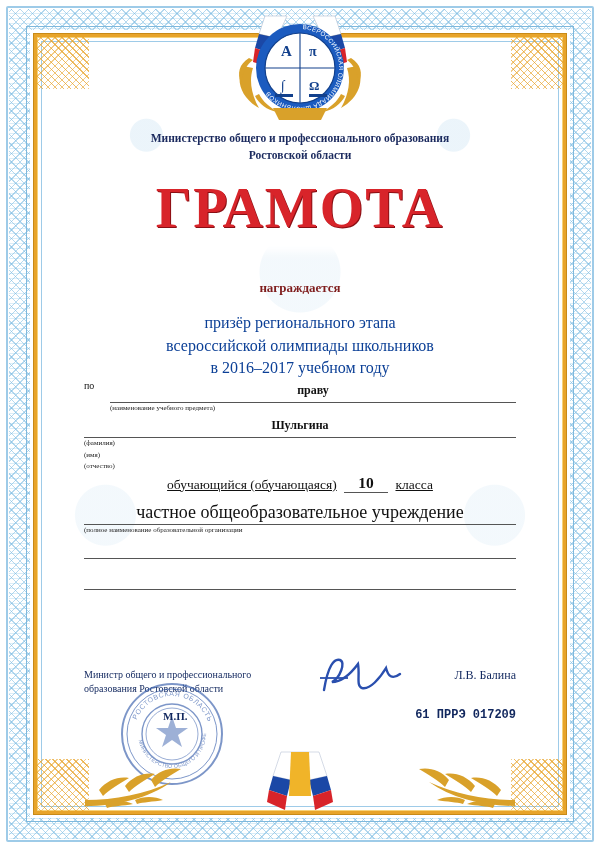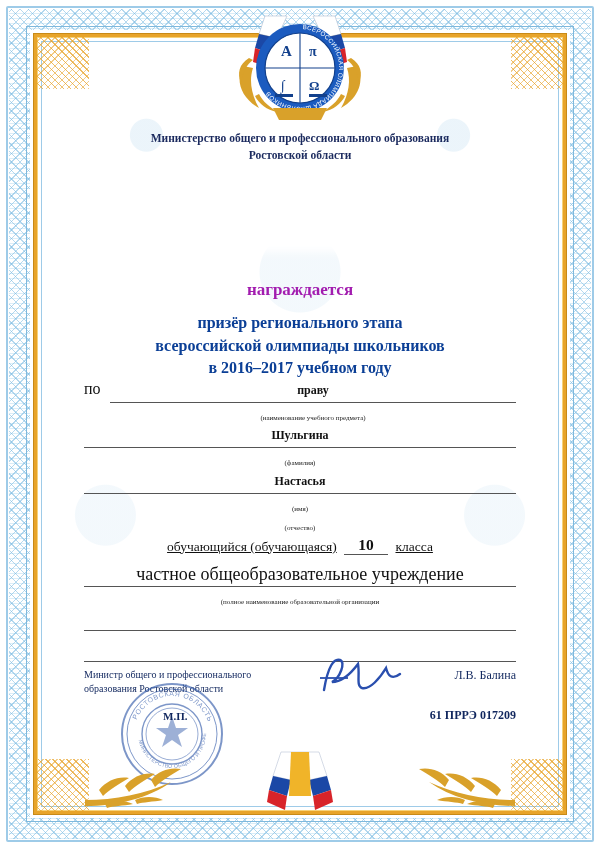--- a/index.html
+++ b/index.html
@@ -132,72 +132,71 @@
     text-shadow: 1px 1px 0 #8a0f14;
   }
 
   
   .award-line {
     position: absolute;
     top: 280px;
     left: 0; right: 0;
     text-align: center;
     font-weight: bold;
-    font-size: 17px;
-    color: #a21caf;
+    font-size: 13px;
+    color: #7f1d1d;
   }
   .award-sub {
     position: absolute;
     top: 312px;
     left: 0; right: 0;
     text-align: center;
-    font-weight: bold;
+    font-weight: normal;
     font-size: 16px;
     color: #0b3f96;
     line-height: 1.42;
   }
 
   
   .form {
     position: absolute;
     left: 84px;
     right: 84px;
     top: 380px;
   }
   .row {
     position: relative;
     margin-bottom: 2px;
   }
   .row-prefix {
     position: absolute;
     left: 0;
     top: 0;
-    font-size: 16px;
+    font-size: 10px;
     color: #111111;
   }
   .fill {
     position: relative;
     border-bottom: 1px solid #555555;
     height: 22px;
     text-align: center;
   }
   .fill .value {
     font-size: 12px;
     font-weight: bold;
     color: #111111;
     line-height: 21px;
     display: inline-block;
   }
   .fill.indent { margin-left: 26px; }
   .caption {
-    text-align: center;
     font-size: 7px;
     color: #222222;
     line-height: 1.2;
-    margin-top: 11px;
+    margin-top: 1px;
     margin-bottom: 3px;
   }
   .caption.indent { margin-left: 26px; }
 
   .row-inline {
     position: relative;
     height: 24px;
     text-align: center;
     font-size: 13.5px;
     color: #111111;
@@ -248,20 +247,21 @@
     margin-left: 36px;
   }
   .doc-number {
     position: absolute;
     right: 84px;
     top: 708px;
     font-size: 12px;
     font-weight: bold;
     color: #11275e;
     text-align: right;
+    font-family: Liberation Mono, monospace;
   }
   .signature {
     position: absolute;
     left: 318px;
     top: 652px;
     width: 90px;
     height: 46px;
     color: #2a4fae;
   }
   .stamp {
@@ -358,20 +358,21 @@
       <path d="M48 100 L102 100 L96 112 L54 112 Z" fill="#d9a12a"></path>
     </svg>
   </div>
 
   <div class="ministry">
     <div>Министерство общего и профессионального образования</div>
     <div>Ростовской области</div>
   </div>
 
   <div class="title-plate"></div>
+  <div class="title">ГРАМОТА</div>
 
   <div class="award-line">награждается</div>
   <div class="award-sub">
     <div>призёр регионального этапа</div>
     <div>всероссийской олимпиады школьников</div>
     <div>в 2016–2017 учебном году</div>
   </div>
 
   <div class="form">
 
@@ -384,23 +385,20 @@
     </div>
 
     <div class="row">
       <div class="fill">
         <span class="value">Шульгина</span>
       </div>
       <div class="caption">(фамилия)</div>
     </div>
 
     <div class="row">
-      <div class="fill">
-        <span class="value">Настасья</span>
-      </div>
       <div class="caption">(имя)</div>
     </div>
 
     <div class="row">
       <div class="caption">(отчество)</div>
     </div>
 
     <div class="row-inline">
       <span class="label-left">обучающийся (обучающаяся)</span>
       <span class="slot">10</span>

